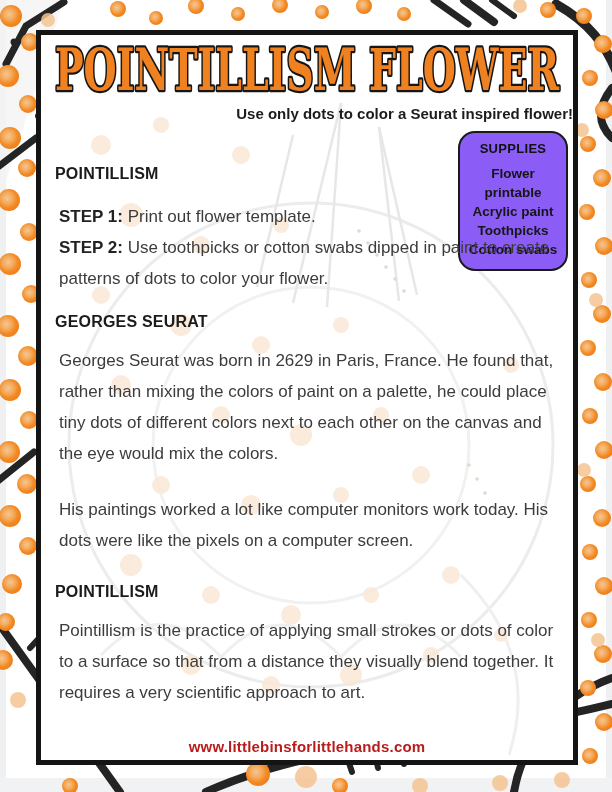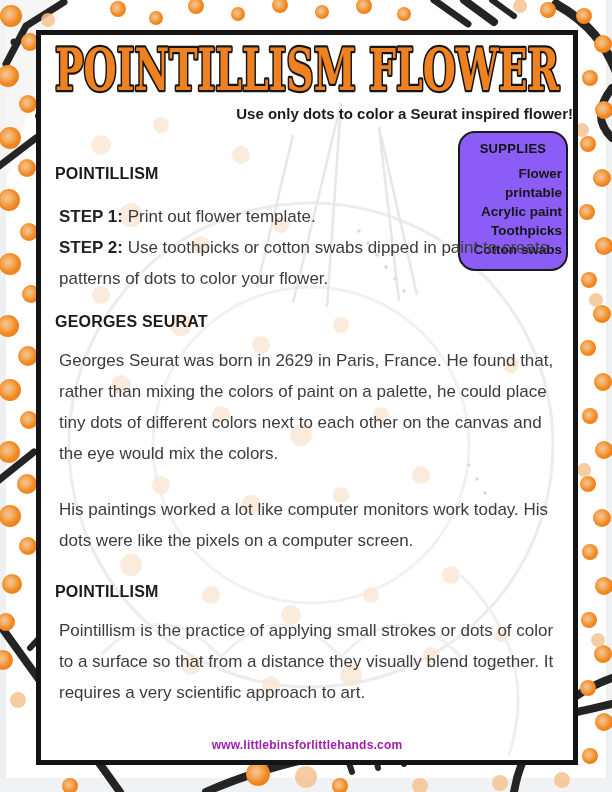--- a/index.html
+++ b/index.html
@@ -29,34 +29,34 @@
   .subtitle{
     position:absolute;left:0;top:70px;width:532px;text-align:right;
     font-size:15px;font-weight:bold;color:#1c1c1c;
   }
   .supplies{
     position:absolute;top:96px;right:5px;width:110px;box-sizing:border-box;
     border:2.5px solid #1a1a1a;border-radius:17px;background:#8b5cf6;
     padding:8px 4px 10px 4px;text-align:center;
   }
   .supplies-heading{font-size:13px;font-weight:bold;color:#111;margin-bottom:8px;letter-spacing:.3px;}
-  .supplies-item{font-size:13.5px;font-weight:bold;color:#161616;line-height:19px;text-align:right;}
+  .supplies-item{font-size:13.5px;font-weight:bold;color:#161616;line-height:19px;}
   .sec-heading{
     position:absolute;left:14px;font-size:16px;font-weight:bold;color:var(--heading);
     letter-spacing:.2px;
   }
   .bodytext{
     position:absolute;left:14px;width:506px;font-size:17px;color:var(--ink);
     line-height:31px;margin:4px;
   }
   .step-line{margin:0;}
   .step-label{font-weight:bold;color:#222;}
   .footer{
     position:absolute;left:0;top:703px;width:532px;text-align:center;
-    font-size:12px;font-weight:bold;color:#a21caf;letter-spacing:.2px;
+    font-size:15px;font-weight:bold;color:#b91c1c;letter-spacing:.2px;
   }
 </style>
 </head>
 <body>
 
 <div class="page">
 
   <svg class="border-art" viewBox="0 0 612 792" xmlns="http://www.w3.org/2000/svg">
     <defs>
       <radialGradient id="dg" cx="0.42" cy="0.42" r="0.62">

